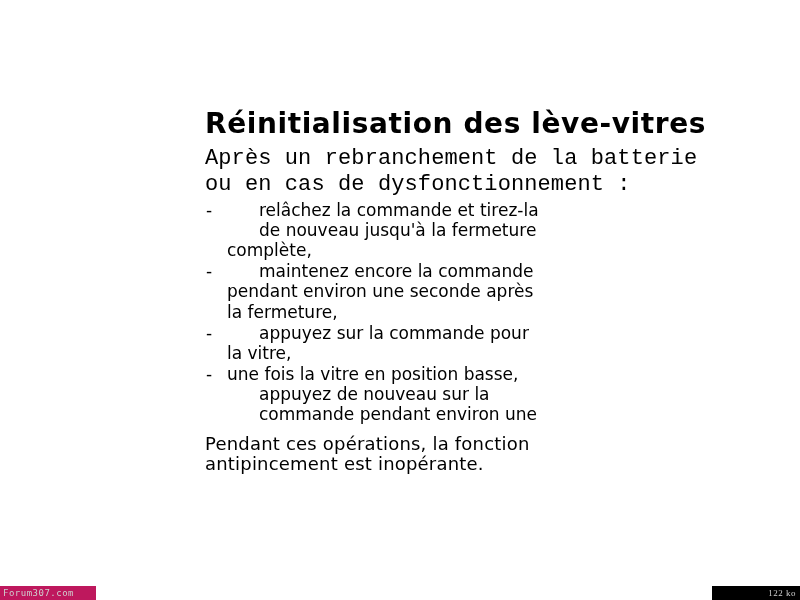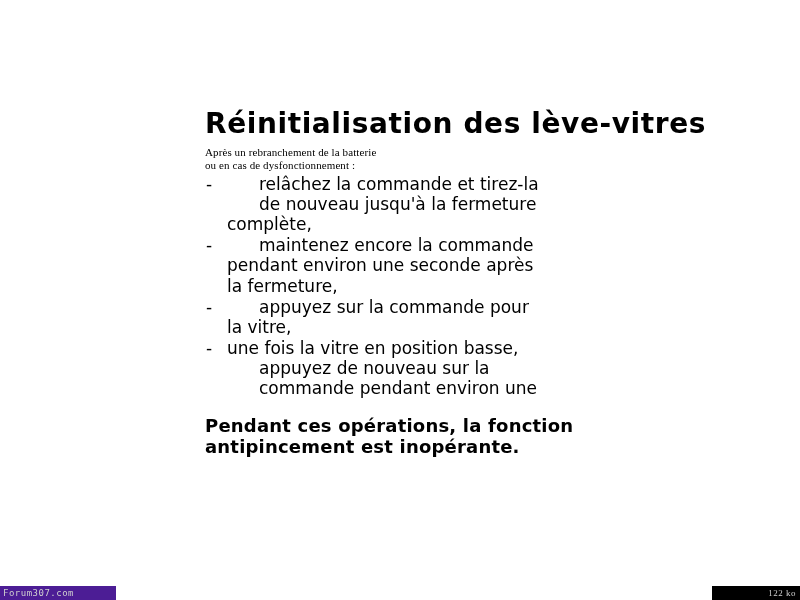--- a/index.html
+++ b/index.html
@@ -32,22 +32,22 @@
   .doc-title {
     font-family: "DejaVu Sans", sans-serif;
     font-weight: bold;
     font-size: 28px;
     line-height: 1.12;
     letter-spacing: 0.6px;
     margin: 0 0 7px 0;
     white-space: nowrap;
   }
   .intro {
-    font-family: Liberation Serif, serif;
-    font-size: 11px;
+    font-family: Liberation Mono, monospace;
+    font-size: 22px;
     line-height: 1.18;
     letter-spacing: 0.1px;
     margin: 0 0 2px 0;
   }
   .intro-line {
     display: block;
     white-space: nowrap;
   }
   ul.steps {
     list-style: none;
@@ -75,45 +75,45 @@
     text-align: justify;
     text-align-last: left;
     width: 370px;
     margin-left: 32px;
   }
   .just > span.word {
     white-space: nowrap;
   }
   .closing {
     font-family: "DejaVu Sans", sans-serif;
-    font-weight: bold;
+    font-weight: normal;
     font-size: 18px;
     line-height: 1.15;
     letter-spacing: 0.2px;
-    margin-top: 18px;
+    margin-top: 10px;
   }
   .closing-line {
     display: block;
     white-space: nowrap;
   }
   #footer {
     position: absolute;
     left: 0;
     bottom: 0;
     width: 800px;
     height: 14px;
     background: #ffffff;
   }
   .footer-left {
     position: absolute;
     left: 0;
     bottom: 0;
-    width: 116px;
+    width: 96px;
     height: 14px;
-    background: #4c1d95;
+    background: #be185d;
     color: #cfcfcf;
     font-family: "DejaVu Sans Mono", monospace;
     font-size: 9px;
     line-height: 14px;
     padding-left: 3px;
     letter-spacing: 0.5px;
     box-sizing: border-box;
   }
   .footer-right {
     position: absolute;

